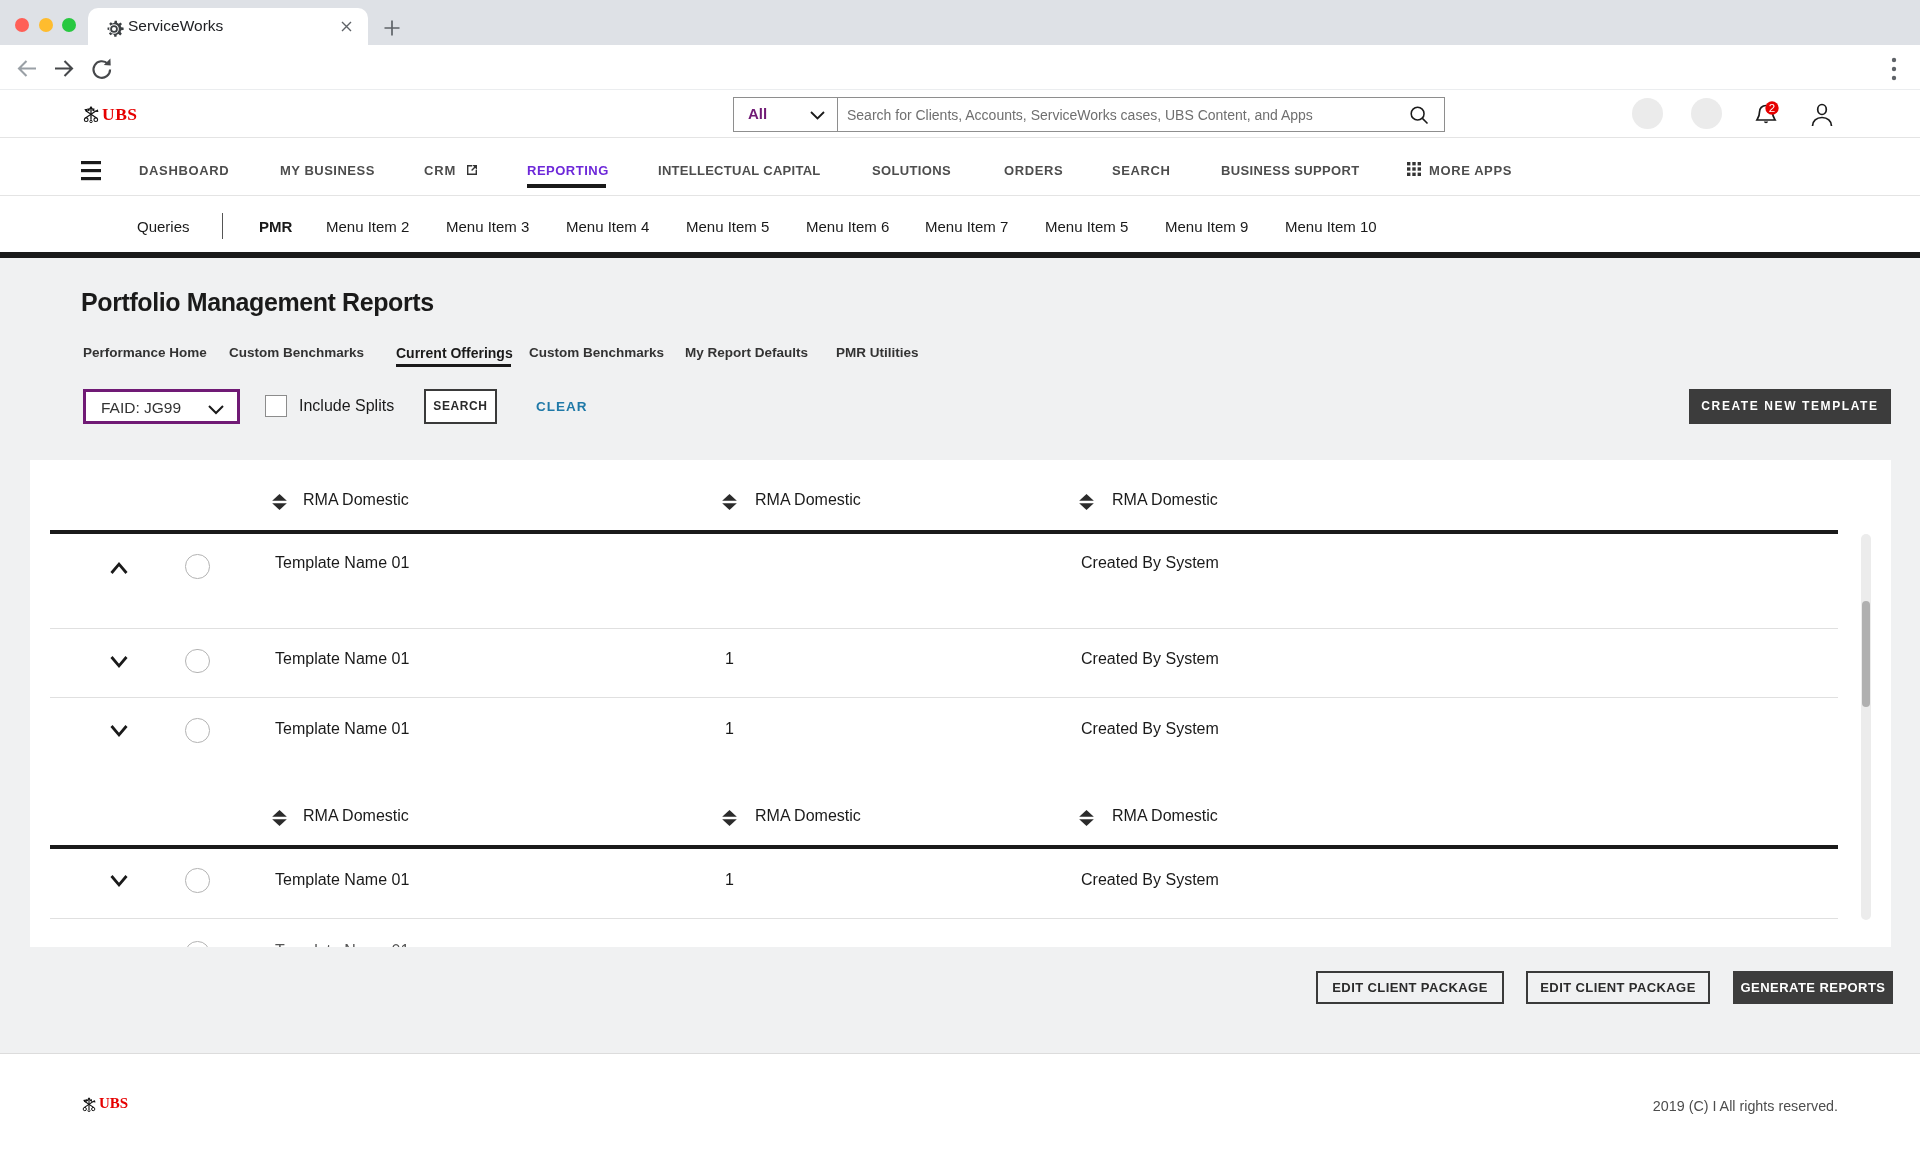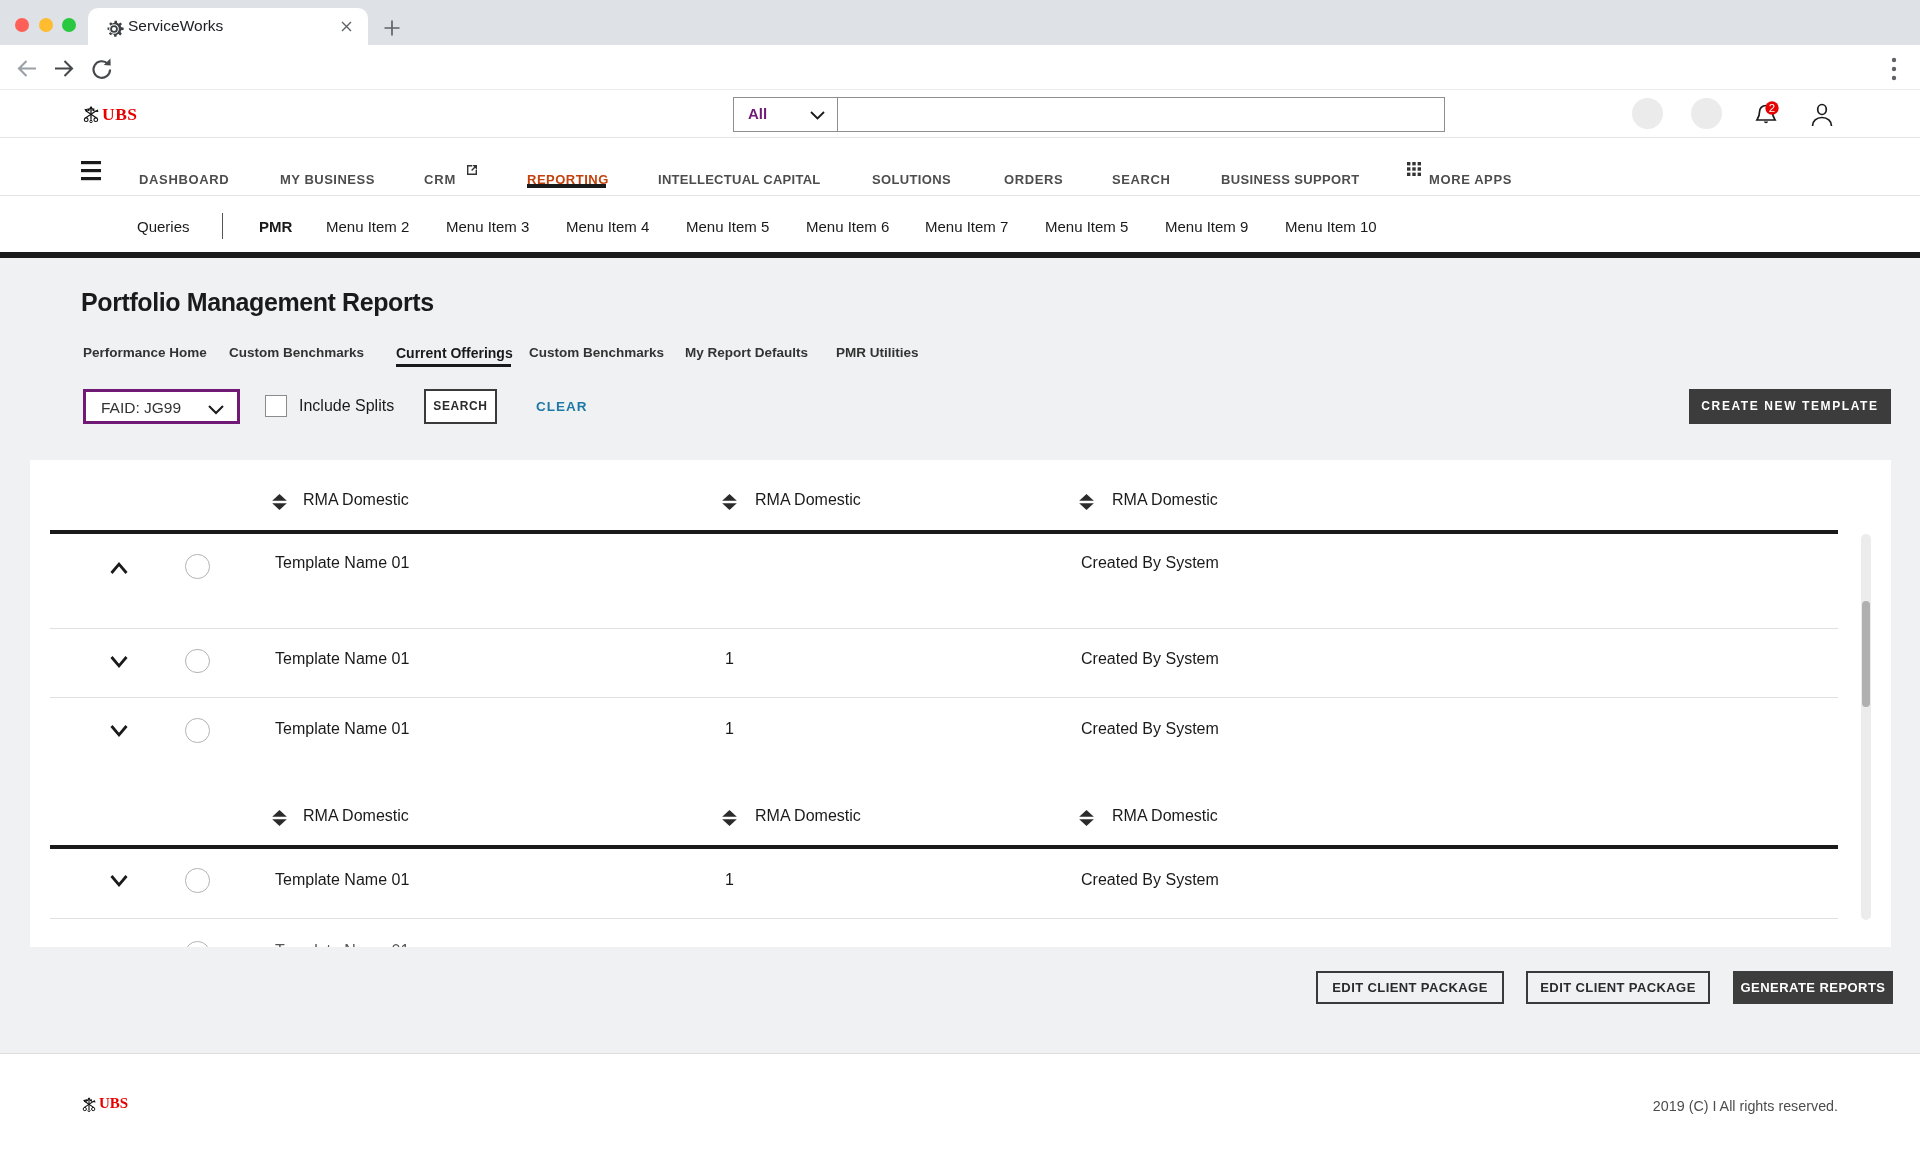--- a/index.html
+++ b/index.html
@@ -17,21 +17,21 @@
   .navicon { position:absolute; top:6px; }
 
   
   #appheader { left:0; top:90px; width:1920px; height:48px; background:#fff; border-bottom:1px solid #e4e4e4; }
   #searchwrap { position:absolute; left:733px; top:7px; width:712px; height:35px; border:1px solid #8e8e8e; display:flex; background:#fff; }
   #allbox { width:104px; border-right:1px solid #8e8e8e; position:relative; }
   .avatar { position:absolute; top:8px; width:31px; height:31px; border-radius:50%; background:#ebebeb; }
 
   
   #mainnav { left:0; top:138px; width:1920px; height:58px; background:#fff; border-bottom:1px solid #e4e4e4; }
-  .navitem { position:absolute; top:172px; font-size:13px; font-weight:bold; color:#4d4d4d; white-space:nowrap;text-align:right; }
+  .navitem { position:absolute; top:163px; font-size:13px; font-weight:bold; color:#4d4d4d; white-space:nowrap;text-align:right; }
   
   #subnav { left:0; top:196px; width:1920px; height:56px; background:#fff; }
   .subitem { position:absolute; top:218px; font-size:15px; color:#1a1a1a; white-space:nowrap; }
   #blackbar { left:0; top:252px; width:1920px; height:6px; background:#1a1a1a; }
 
   
   #content { left:0; top:258px; width:1920px; height:795px; background:#f0f1f2; }
   #title { position:absolute; left:81px; top:288px; font-size:25px; font-weight:bold; color:#1a1a1a; letter-spacing:-0.4px; }
   .ptab { position:absolute; top:345px; font-size:13.5px; font-weight:bold; color:#333; white-space:nowrap; }
   #faid { position:absolute; left:83px; top:389px; width:157px; height:35px; background:#fff; border:3px solid #701a75; }
@@ -119,20 +119,27 @@
     </g>
   </svg>
   <span style="position:absolute; left:102px; top:14px; font-family:'Liberation Serif',serif; font-weight:bold; font-size:17.5px; color:#e60000; letter-spacing:0.5px;">UBS</span>
   <div id="searchwrap">
     <div id="allbox">
       <span style="position:absolute; left:14px; top:7px; font-size:15px; font-weight:bold; color:#701a75;">All</span>
       <svg style="position:absolute; right:12px; top:13px;" width="15" height="9" viewBox="0 0 15 9">
           <path fill="none" stroke="#1a1a1a" stroke-width="1.8" d="M1 1l6.5 6.5L14 1"></path>
         </svg>
     </div>
+    <div style="position:relative; flex:1;">
+      <span style="position:absolute; left:9px; top:9px; font-size:14px; color:#6f6f6f;">Search for Clients, Accounts, ServiceWorks cases, UBS Content, and Apps</span>
+      <svg style="position:absolute; right:14px; top:6px;" width="22" height="22" viewBox="0 0 24 24">
+          <circle cx="10.5" cy="10.5" r="7" fill="none" stroke="#1a1a1a" stroke-width="1.7"></circle>
+          <path stroke="#1a1a1a" stroke-width="1.7" d="M15.7 15.7l5.6 5.6"></path>
+        </svg>
+    </div>
   </div>
   <div class="avatar" style="left:1632px;"></div>
   <div class="avatar" style="left:1691px;"></div>
   <svg style="position:absolute; left:1753px; top:11px;" width="26" height="27" viewBox="0 0 26 27">
     <path fill="none" stroke="#1a1a1a" stroke-width="1.7" d="M13 4.5c-4 0-6.5 3-6.5 6.5 0 5-2 6.5-2.7 8h18.4c-.7-1.5-2.7-3-2.7-8 0-3.5-2.5-6.5-6.5-6.5z"></path>
     <path fill="#1a1a1a" d="M10.8 20.5a2.3 2.3 0 0 0 4.4 0z"></path>
     <circle cx="19" cy="7" r="6.7" fill="#e60000"></circle>
     <text x="19" y="11.2" font-size="11.5" fill="#fff" text-anchor="middle" font-family="Liberation Sans,sans-serif">2</text>
   </svg>
   <svg style="position:absolute; left:1810px; top:13px;" width="24" height="24" viewBox="0 0 24 24">
@@ -151,21 +158,21 @@
     </svg>
 </div>
 <span class="navitem" style="left:139px; letter-spacing:0.65px;">DASHBOARD</span>
 <span class="navitem" style="left:280px; letter-spacing:0.5px;">MY BUSINESS</span>
 <span class="navitem" style="left:424px; letter-spacing:0.8px;">CRM</span>
 <svg style="position:absolute; left:466px; top:164px;" width="12" height="12" viewBox="0 0 12 12">
     <path fill="none" stroke="#333" stroke-width="1.4" d="M6.2 1.7H1.7v8.6h8.6V5.8"></path>
     <path fill="none" stroke="#333" stroke-width="1.4" d="M10.3 1.7L5.6 6.4"></path>
     <path fill="#333" d="M6.3 1h4.7v4.7z"></path>
   </svg>
-<span class="navitem" style="left:527px; letter-spacing:0.5px; color:#c2410c;">REPORTING</span>
+<span class="navitem" style="left:527px; letter-spacing:0.5px; color:#6d28d9;">REPORTING</span>
 <div class="abs" style="left:527px; top:184px; width:79px; height:4px; background:#1a1a1a;"></div>
 <span class="navitem" style="left:658px; letter-spacing:0.28px;">INTELLECTUAL CAPITAL</span>
 <span class="navitem" style="left:872px; letter-spacing:0.35px;">SOLUTIONS</span>
 <span class="navitem" style="left:1004px; letter-spacing:0.6px;">ORDERS</span>
 <span class="navitem" style="left:1112px; letter-spacing:0.6px;">SEARCH</span>
 <span class="navitem" style="left:1221px; letter-spacing:0.35px;">BUSINESS SUPPORT</span>
 <svg style="position:absolute; left:1407px; top:162px;" width="14" height="14" viewBox="0 0 14 14">
     <g fill="#333">
       <rect width="3.4" height="3.4"></rect>
       <rect x="5.3" width="3.4" height="3.4"></rect>

